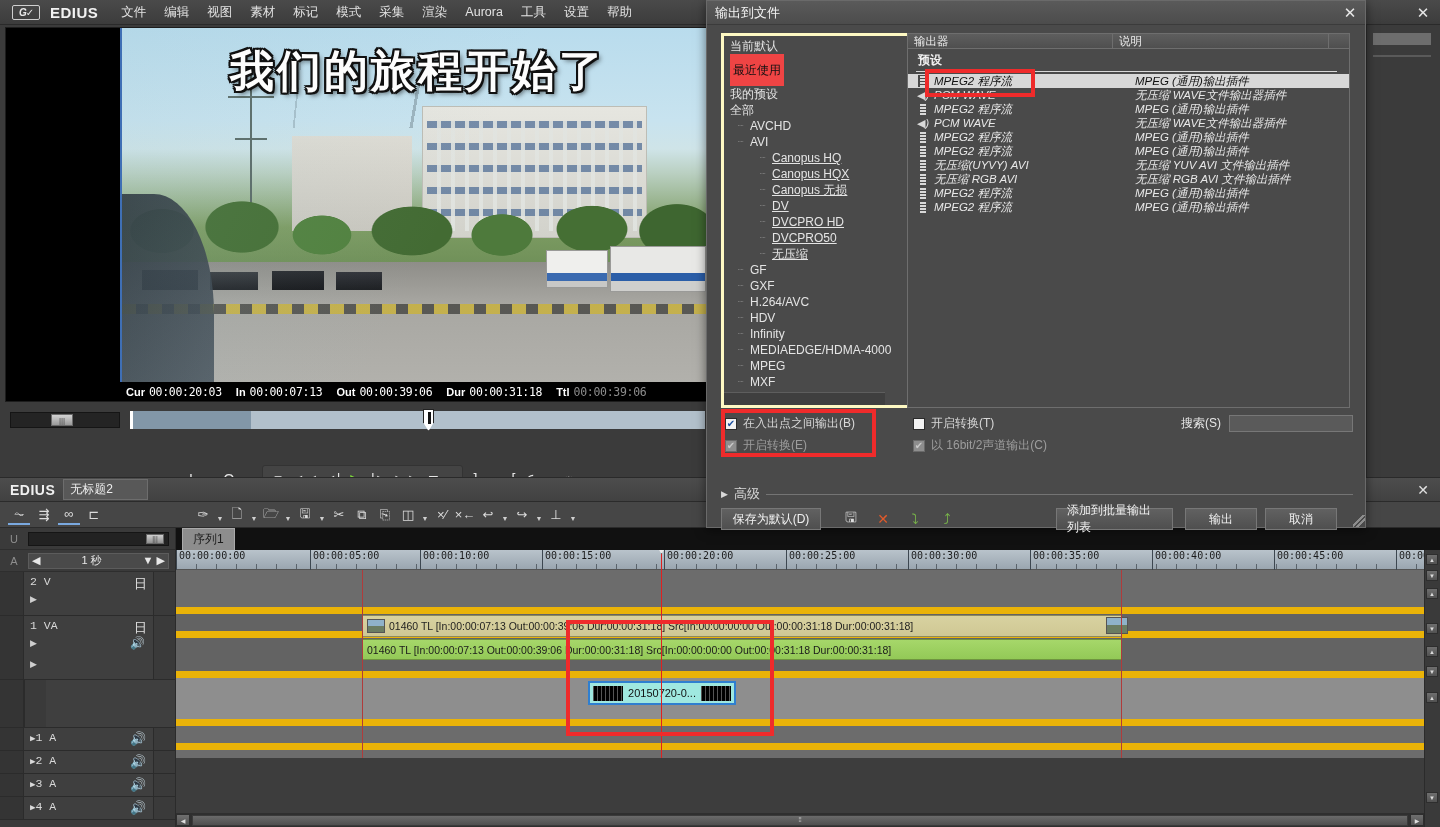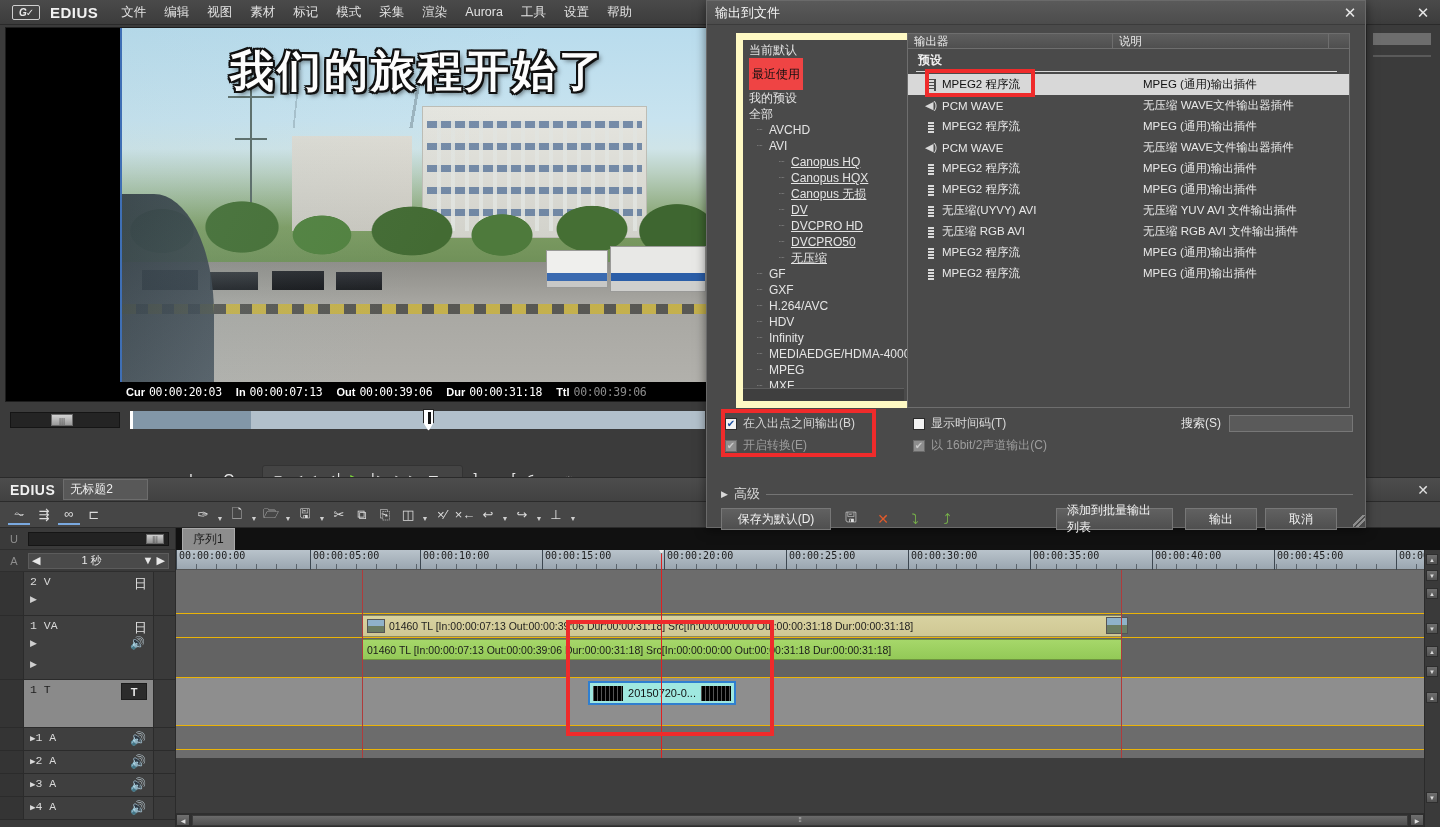--- a/index.html
+++ b/index.html
@@ -315,21 +315,21 @@
     position:absolute; bottom:0; left:0; width:1248px; height:5px;
     background: repeating-linear-gradient(to right, #5a636b 0 1px, transparent 1px 20px);
   }
   .tl-cursor {
     position:absolute; left:485px; top:0; width:1px; height:278px; background:#e02020; z-index:30;
   }
   .tl-cursor-head {
     position:absolute; left:-7px; top:-8px; width:15px; height:12px; background:#e8e8e8;
     border:1px solid #444; clip-path: polygon(0 0, 100% 0, 50% 100%);
   }
-  .trow { height:24px; border-bottom:1px solid #eab308; background:#6c6c6c; position:relative; }
+  .trow { height:24px; border-bottom:7px solid #eab308; background:#6c6c6c; position:relative; }
   .trow.dark { background:#636363; }
   .clip-v {
     position:absolute; left:186px; top:1px; width:760px; height:22px;
     background: linear-gradient(#d8d2a0,#cfc894);
     border:1px solid #8d8a5e; display:flex; align-items:center; overflow:hidden;
     font-size:10.5px; color:#1e1e1e; white-space:nowrap;
   }
   .clip-thumb { width:18px; height:14px; margin:0 4px;
     background: linear-gradient(#8fb2c9 0 50%, #6b7d62 50% 100%); border:1px solid #555; flex:none;}
   .clip-a {
@@ -380,22 +380,22 @@
     height:24px; background:linear-gradient(#5a5a5a,#4c4c4c);
     display:flex; align-items:center; border-bottom:1px solid #3b3b3b;
   }
   .dlg-title-text { font-size:13px; color:#f4f4f4; margin-left:8px; }
   .dlg-x { position:absolute; right:6px; top:3px; width:18px;height:18px;
     display:flex;align-items:center;justify-content:center;color:#e8e8e8;font-size:15px;}
 
   .dlg-body { position:absolute; left:0; top:24px; width:660px; height:504px; }
 
   .tree-pane {
-    position:absolute; left:29px; top:8px; width:208px; height:375px;
-    background:#4a4a4a; border:7px solid #fef9c3; overflow:hidden;
+    position:absolute; left:14px; top:8px; width:208px; height:375px;
+    background:#4a4a4a; border:3px solid #fef9c3; overflow:hidden;
   }
   .tree-scroll-v {
     position:absolute; right:0; top:0; width:15px; height:373px; background:#3f3f3f;
     border-left:1px solid #5e5e5e;
   }
   .tsb { position:absolute; left:1px; width:13px; height:13px;
     background:linear-gradient(#7a7a7a,#5a5a5a); border:1px solid #333;
     display:flex;align-items:center;justify-content:center;font-size:7px;color:#e0e0e0;}
   .tsb-thumb { position:absolute; left:1px; top:16px; width:13px; height:290px;
     background:linear-gradient(#707070,#575757); border:1px solid #333;
@@ -421,22 +421,23 @@
   .lh2 { flex:1; padding-left:6px; border-right:1px solid #6e6e6e; height:14px; line-height:14px;}
   .lh3 { width:20px; }
 
   .list-pane {
     position:absolute; left:200px; top:24px; width:443px; height:359px;
     background:#4a4a4a; border:1px solid #6e6e6e; border-top:none; overflow:hidden;
   }
   .grp-hdr { font-size:12px; font-weight:bold; color:#f0f0f0; padding:3px 0 2px 10px; }
   .grp-rule { height:1px; background:#d8d8d8; margin:0 12px 2px 8px; }
   .lrow {
-    height:21px; display:flex; align-items:center; font-size:11.5px; color:#e8e8e8;
-    padding-left:16px;
+    height:14px; display:flex; align-items:center; font-size:11.5px; color:#e8e8e8;
+    padding-left:8px;
+    font-style:italic;
   }
   .lrow.sel { background:#d8d8d8; color:#111; }
   .lico { width:14px; height:13px; margin-right:4px; flex:none; display:flex;align-items:center;justify-content:center;}
   .film-ico {
     width:10px;height:12px;background:#d9d9d9;
     background-image:
       repeating-linear-gradient(to bottom, #4a4a4a 0 1px, transparent 1px 3px);
     border-left:2px solid #4a4a4a; border-right:2px solid #4a4a4a;
   }
   .spk-ico { color:#d9d9d9; font-size:11px; }
@@ -670,24 +671,20 @@
           <div class="trk-ico-right">日</div>
           <div class="trk-sub" style="top:22px">▶</div>
           <div class="trk-sub2" style="top:20px">🔊</div>
           <div class="trk-sub" style="top:43px">▶</div>
         </div>
         <div class="trk-pad"></div>
       </div>
 
       <div class="track selected" style="height:48px">
         <div class="trk-gutter"></div>
-        <div class="trk-body">
-          <div class="trk-name">1 T</div>
-          <div class="tbadge">T</div>
-        </div>
         <div class="trk-pad"></div>
       </div>
 
       <div class="track" style="height:23px">
         <div class="trk-gutter"></div>
         <div class="trk-body">
           <div class="trk-name"><span style="font-size:9px">▶</span><span>1 A</span></div>
           <div class="trk-ico-right">🔊</div>
         </div>
         <div class="trk-pad"></div>
@@ -919,41 +916,41 @@
             <span>在入出点之间输出(B)</span>
           </div>
           <div class="chkrow" style="margin-top:5px">
             <div class="cb dis">✔</div>
             <span class="lbl-dis">开启转换(E)</span>
           </div>
         </div>
         <div style="position:absolute;left:206px;top:0px">
           <div class="chkrow">
             <div class="cb off"></div>
-            <span>显示时间码(T)</span>
+            <span>开启转换(T)</span>
           </div>
           <div class="chkrow" style="margin-top:5px">
             <div class="cb dis">✔</div>
             <span class="lbl-dis">以 16bit/2声道输出(C)</span>
           </div>
         </div>
         <div style="position:absolute;right:14px;top:0px;display:flex;align-items:flex-start;gap:8px">
           <span class="search-lbl">搜索(S)</span>
           <input class="search-box" value="" style="">
         </div>
       </div>
 
       <div class="adv-row">
         <span style="font-size:9px">▶</span>
         <span style="font-size:13px">高级</span>
         <span class="adv-rule"></span>
       </div>
 
       <div class="btn-row">
-        <div class="btn" style="position:absolute;left:14px;top:0px;width:110px">保存为默认(D)</div>
+        <div class="btn" style="position:absolute;left:14px;top:0px;width:100px">保存为默认(D)</div>
         <div class="iconbtn" style="position:absolute;left:134px;top:1px;color:#dcdcdc">🖫</div>
         <div class="iconbtn" style="position:absolute;left:166px;top:1px;color:#e05a2b">✕</div>
         <div class="iconbtn" style="position:absolute;left:198px;top:1px;color:#7ab84a">⤵</div>
         <div class="iconbtn" style="position:absolute;left:230px;top:1px;color:#7ab84a">⤴</div>
         <div class="btn" style="position:absolute;left:349px;top:0px;width:117px">添加到批量输出列表</div>
         <div class="btn" style="position:absolute;left:478px;top:0px;width:72px">输出</div>
         <div class="btn" style="position:absolute;left:558px;top:0px;width:72px">取消</div>
       </div>
 
       <div class="dlg-grip"></div>

